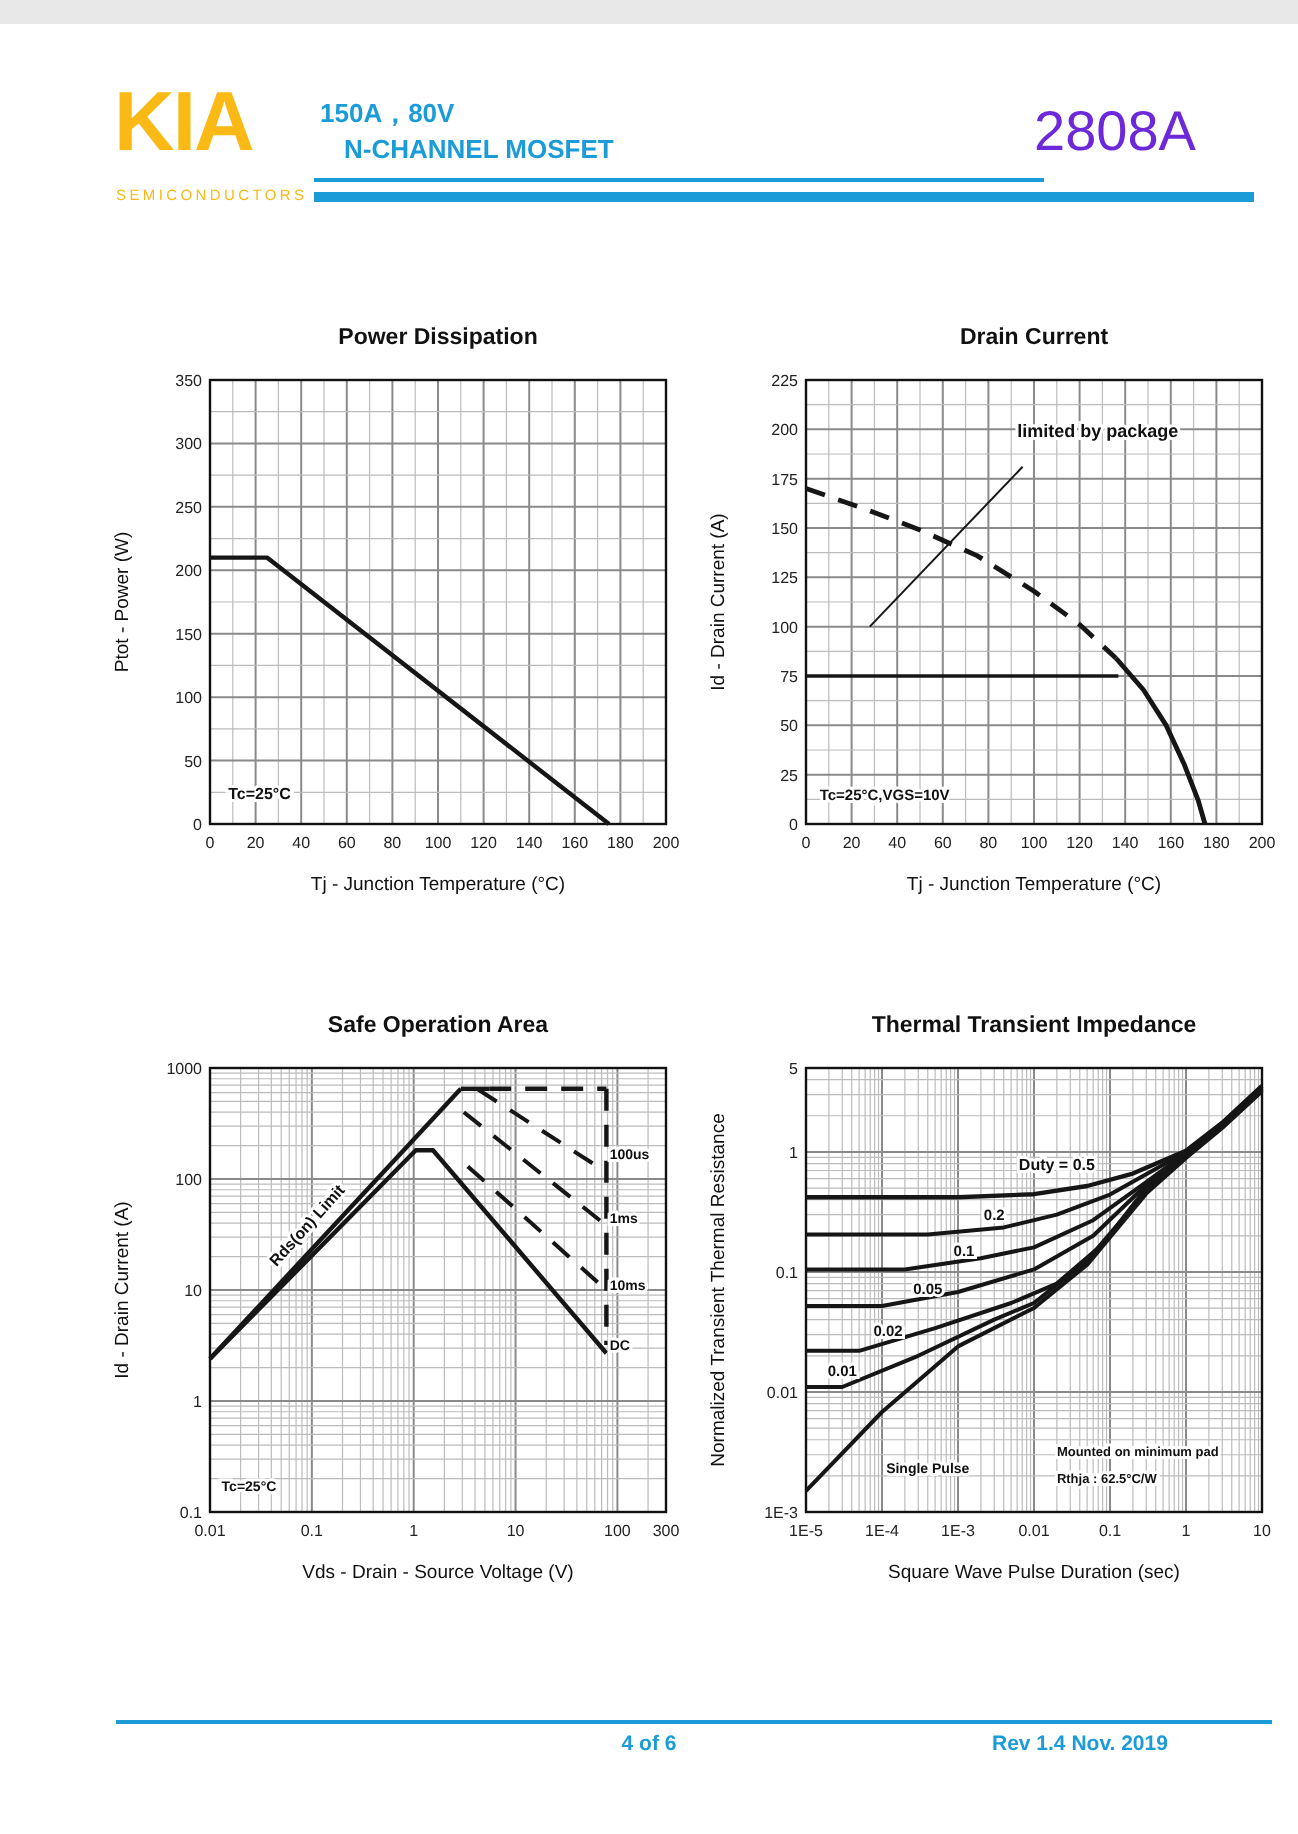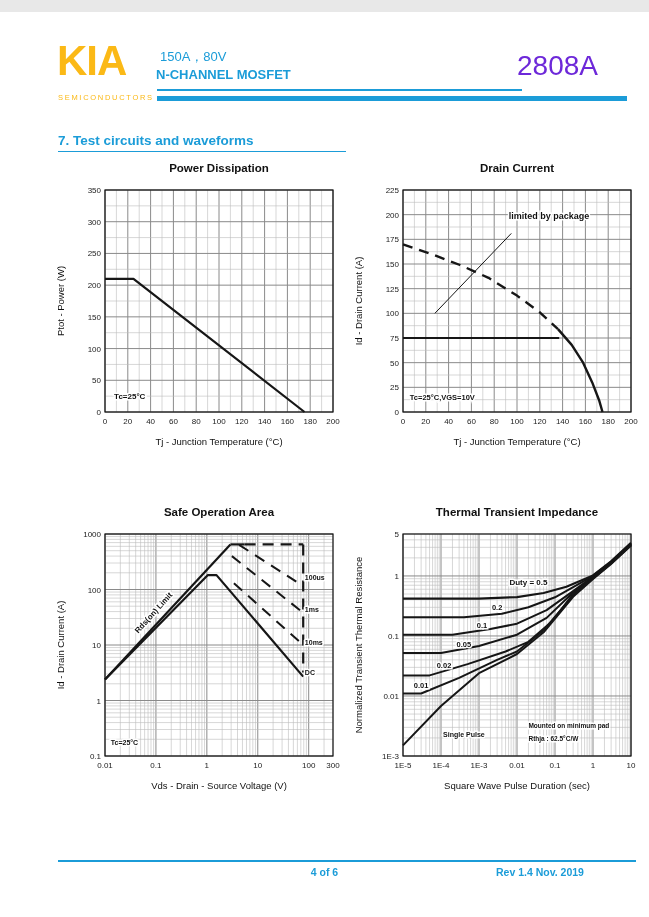--- a/index.html
+++ b/index.html
@@ -3,22 +3,22 @@
 <meta charset="utf-8">
 <style>
   html,body{margin:0;padding:0;background:#e8e8e8;}
   .page{position:relative;width:649px;height:917px;background:#ffffff;margin:12px auto;
         font-family:"Liberation Sans",sans-serif;overflow:hidden;}
   
   .logo-text{position:absolute;left:57px;top:28px;font-size:42px;font-weight:bold;
              letter-spacing:-1px;color:#FBB916;line-height:1;}
   .logo-sub{position:absolute;left:58px;top:81px;font-size:7.5px;font-weight:normal;
             letter-spacing:1.7px;color:#FBB916;}
-  .prod-rating{position:absolute;left:160px;top:36px;font-size:13px;font-weight:normal;color:#1B9CD8;}
-  .prod-type{position:absolute;left:156px;top:55px;font-size:13px;font-weight:bold;color:#1B9CD8;}
+  .prod-rating{position:absolute;left:160px;top:36px;font-size:13px;font-weight:bold;color:#1B9CD8;}
+  .prod-type{position:absolute;left:172px;top:55px;font-size:13px;font-weight:bold;color:#1B9CD8;}
   .part-no{position:absolute;left:517px;top:38px;font-size:28px;color:#6d28d9;}
   .rule-thin{position:absolute;left:157px;top:77px;width:365px;height:2px;background:#1B9CD8;}
   .rule-thick{position:absolute;left:157px;top:84px;width:470px;height:5px;background:#1B9CD8;}
   
   .section-title{position:absolute;left:58px;top:121px;width:288px;font-size:13.5px;
                  font-weight:bold;color:#1B9CD8;border-bottom:1.5px solid #1B9CD8;
                  padding-bottom:3px;}
   
   .charts{position:absolute;left:53px;top:146px;width:592px;
           display:grid;grid-template-columns:295px 295px;grid-column-gap:3px;grid-row-gap:49px;}
@@ -41,21 +41,20 @@
   <div>
     <div class="logo-text">KIA</div>
     <div class="logo-sub">SEMICONDUCTORS</div>
     <div class="prod-rating">150A，80V</div>
     <div class="prod-type">N-CHANNEL MOSFET</div>
     <div class="part-no">2808A</div>
     <div class="rule-thin"></div>
     <div class="rule-thick"></div>
   </div>
 
-  <div class="section-title">7. Test circuits and waveforms</div>
 
   <div class="charts">
     <div class="chart"><svg width="295" height="295" viewBox="0 0 295 295">
           <line x1="52" y1="32" x2="52" y2="254" stroke="#8a8a8a" stroke-width="1"></line>
           <line x1="63.4" y1="32" x2="63.4" y2="254" stroke="#bcbcbc" stroke-width="0.6"></line>
           <line x1="74.8" y1="32" x2="74.8" y2="254" stroke="#8a8a8a" stroke-width="1"></line>
           <line x1="86.19999999999999" y1="32" x2="86.19999999999999" y2="254" stroke="#bcbcbc" stroke-width="0.6"></line>
           <line x1="97.6" y1="32" x2="97.6" y2="254" stroke="#8a8a8a" stroke-width="1"></line>
           <line x1="109" y1="32" x2="109" y2="254" stroke="#bcbcbc" stroke-width="0.6"></line>
           <line x1="120.39999999999999" y1="32" x2="120.39999999999999" y2="254" stroke="#8a8a8a" stroke-width="1"></line>

